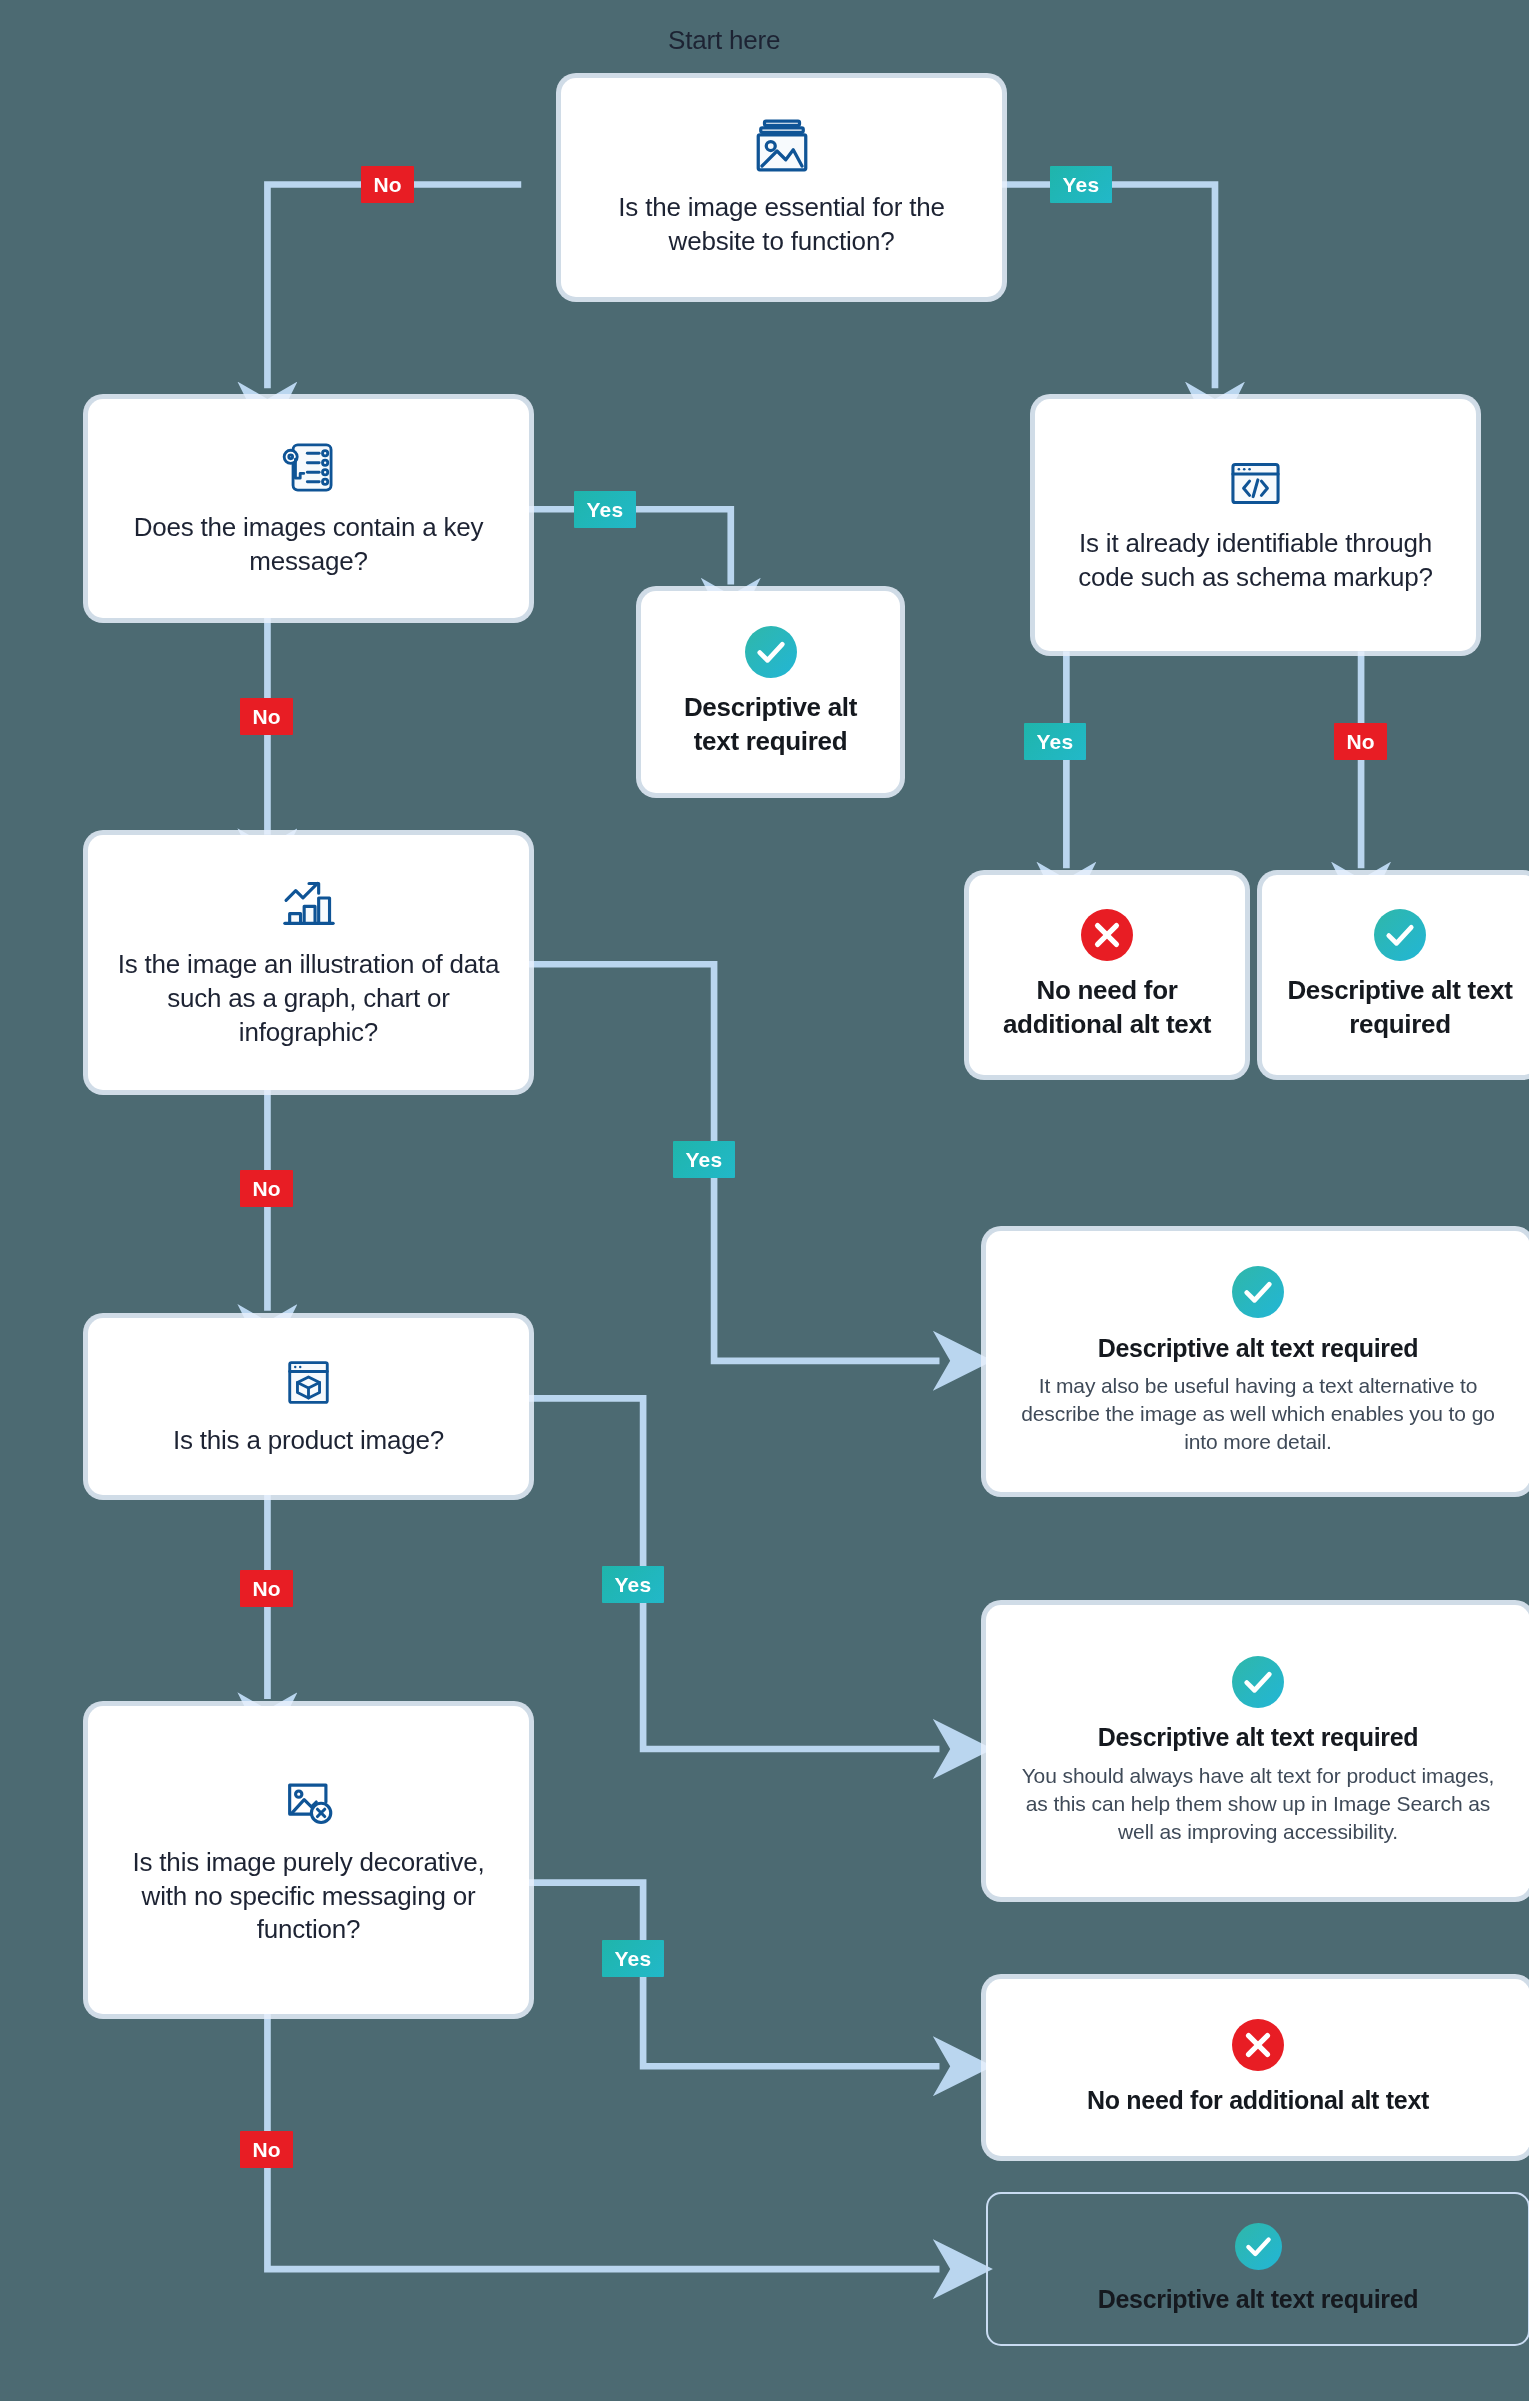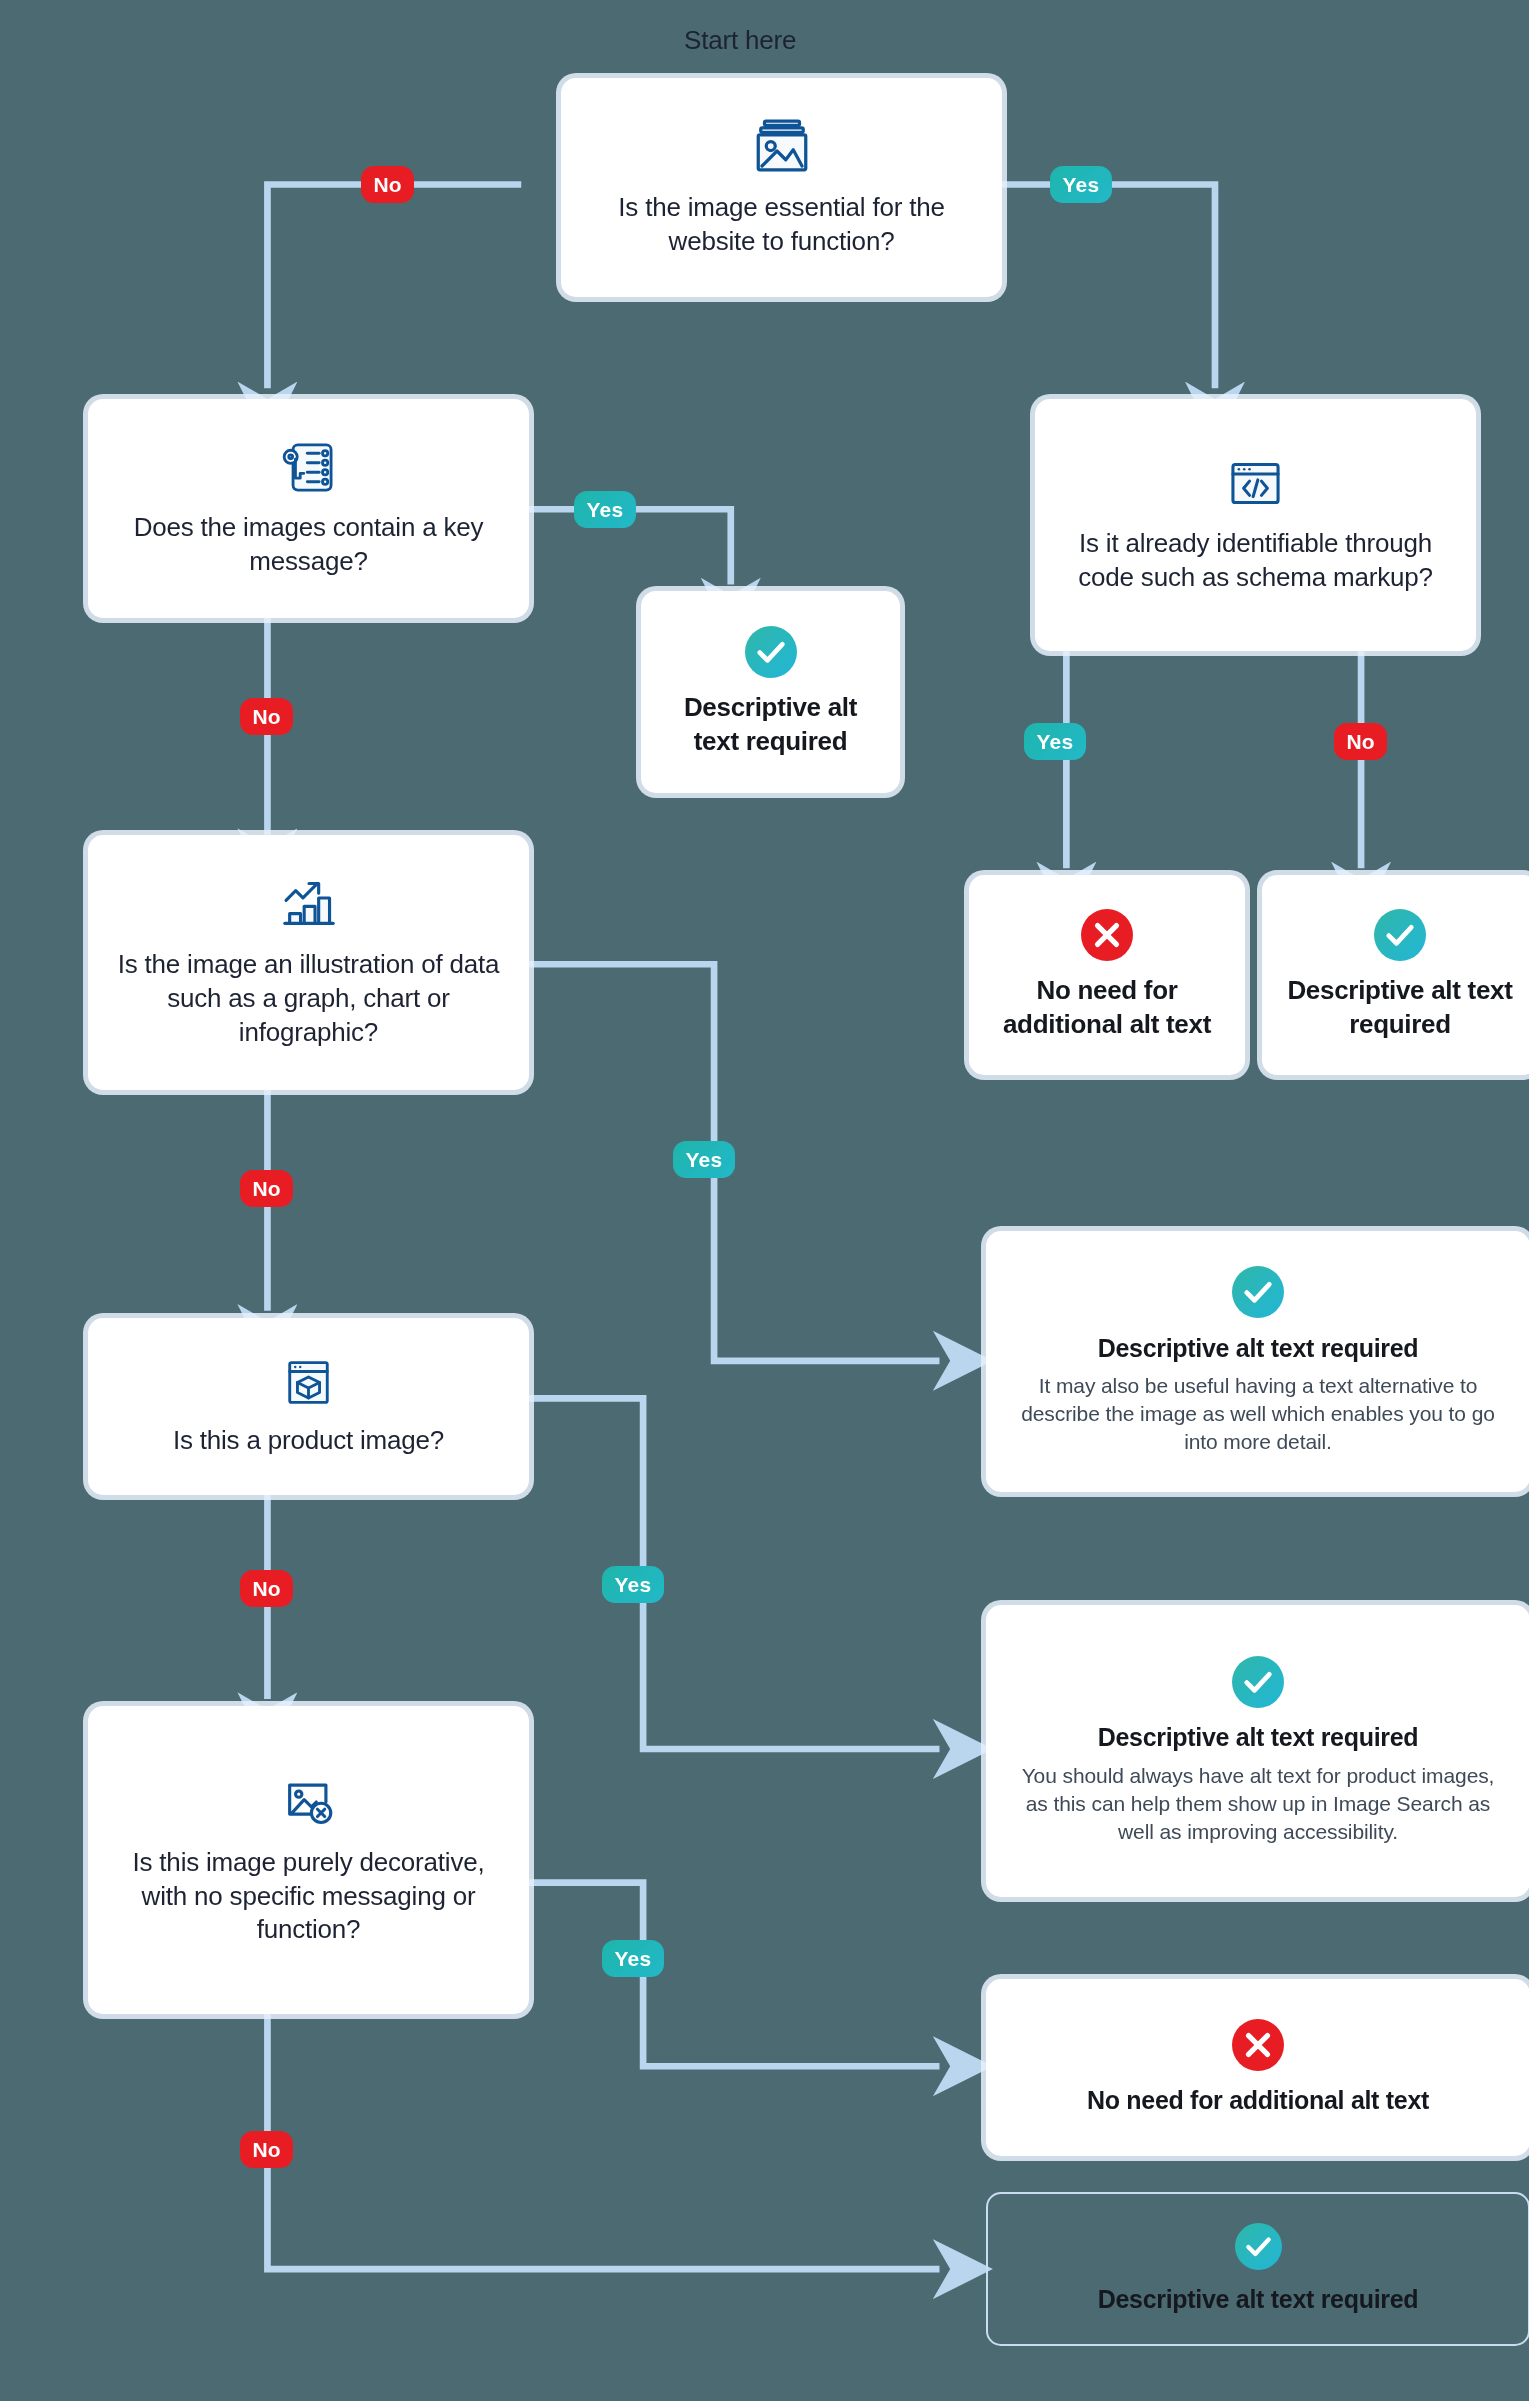--- a/index.html
+++ b/index.html
@@ -77,21 +77,21 @@
   }
   .badge-ico {
     display: block;
     margin-bottom: 13.4px;
     line-height: 0;
   }
 
   
   .pill {
     position: absolute;
-    border-radius: 13px;
+    border-radius: 1px;
     color: #ffffff;
     font-size: 21px;
     font-weight: 700;
     letter-spacing: 0.2px;
     display: flex;
     align-items: center;
     justify-content: center;
     height: 37px;
     padding: 0 12.5px;
     z-index: 5;
@@ -142,21 +142,21 @@
       <path d="M320,1790 L320,2035" marker-end="url(#ar)"></path>
 
       <path d="M580,1675 L770,1675 L770,2095 L1125,2095" marker-end="url(#ar)"></path>
 
       <path d="M320,2335 L320,2718 L1125,2718" marker-end="url(#ar)"></path>
 
       <path d="M580,2255 L770,2255 L770,2475 L1125,2475" marker-end="url(#ar)"></path>
     </g>
   </svg>
 
-  <div class="start-label" style="left:684px; top:25px;">Start here</div>
+  <div class="start-label" style="left:668px; top:25px;">Start here</div>
 
   <div class="card" style="left:521px; top:78px; width:441px; height:219px;">
     <span class="icon-wrap">
       <svg width="60" height="60" viewBox="0 0 48 48" fill="none" stroke="#0f5496" stroke-width="2.6" stroke-linecap="round" stroke-linejoin="round">
         <rect x="10" y="4" width="28" height="3.5" rx="1.2"></rect>
         <rect x="7" y="9.5" width="34" height="3.5" rx="1.2"></rect>
         <rect x="5" y="15" width="38" height="28" rx="1.2" fill="#f7fafd"></rect>
         <circle cx="15" cy="24" r="3.6"></circle>
         <path d="M8 40 L20 28 L27 35 L33 27 L40 40"></path>
       </svg>

